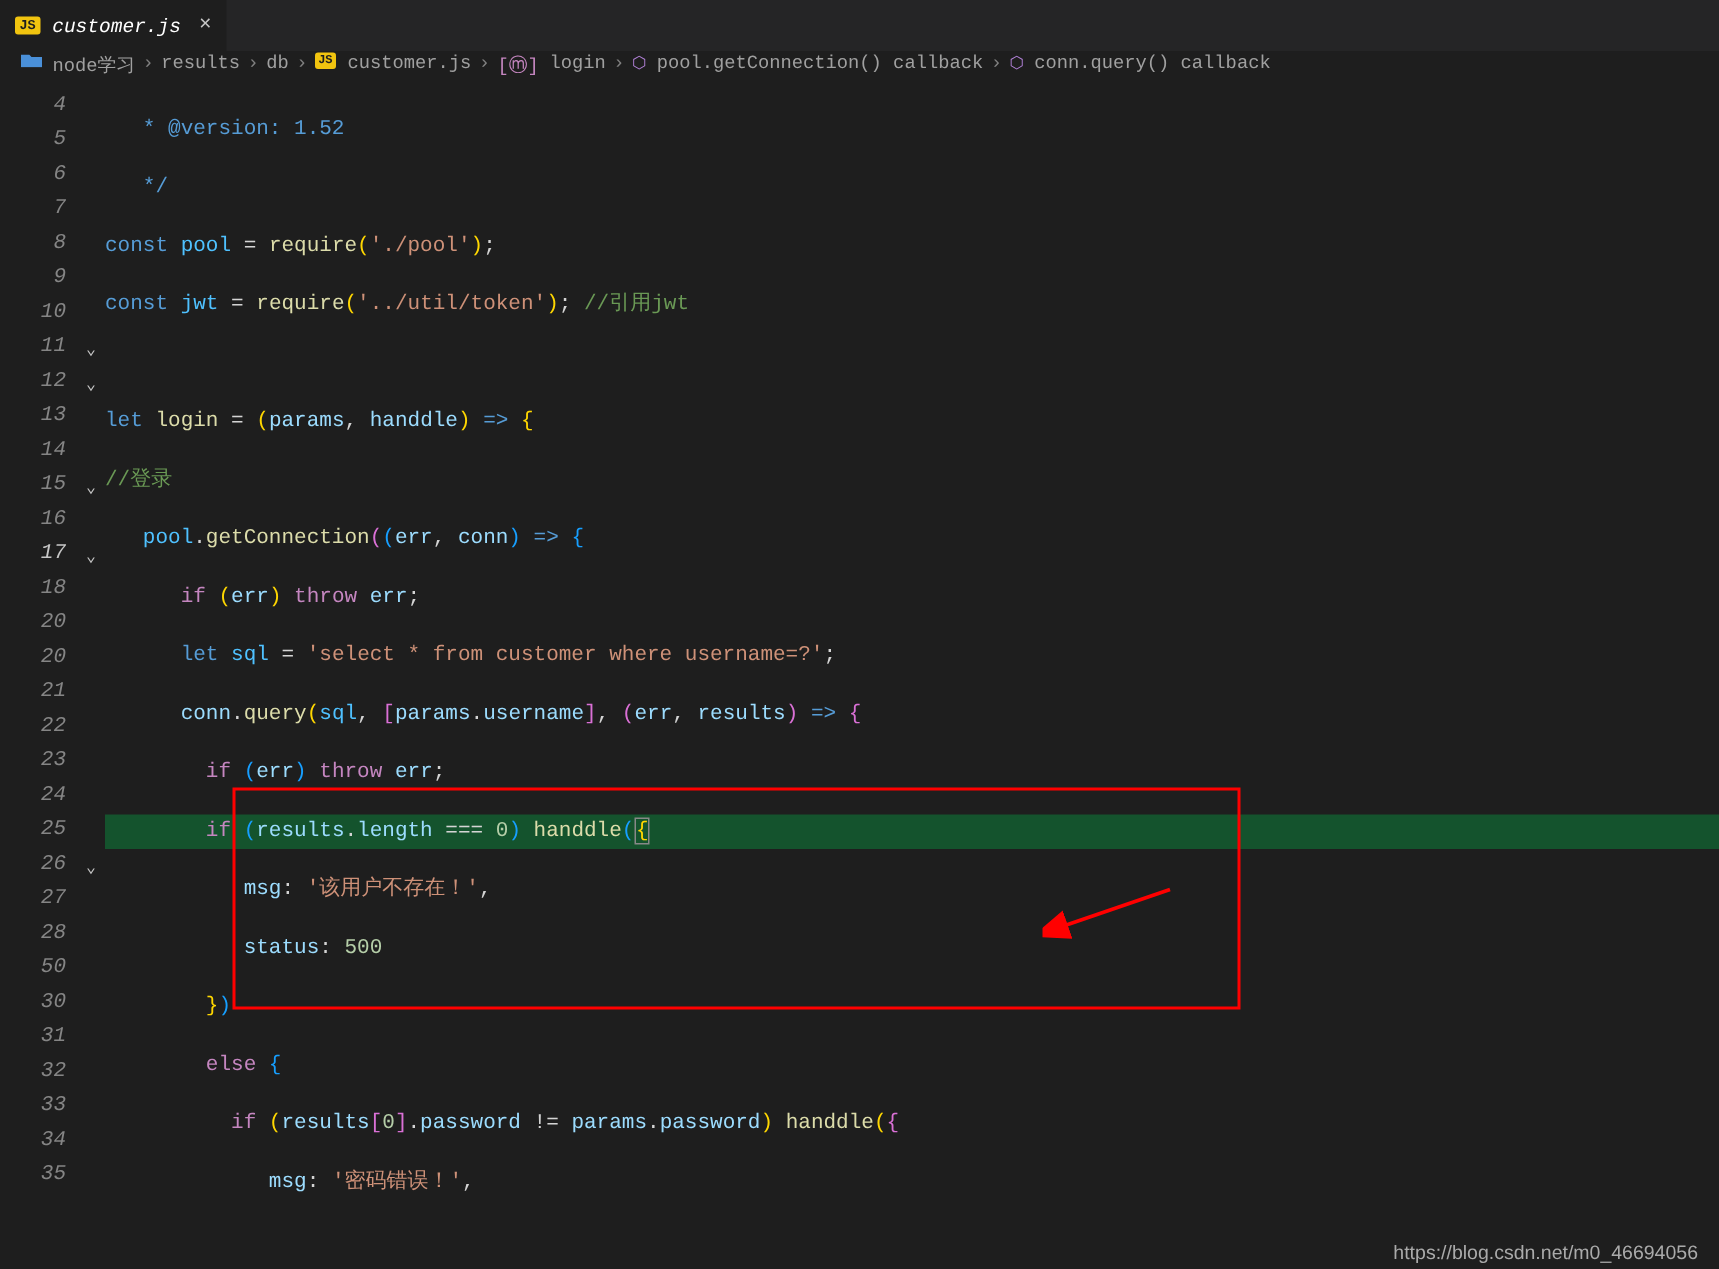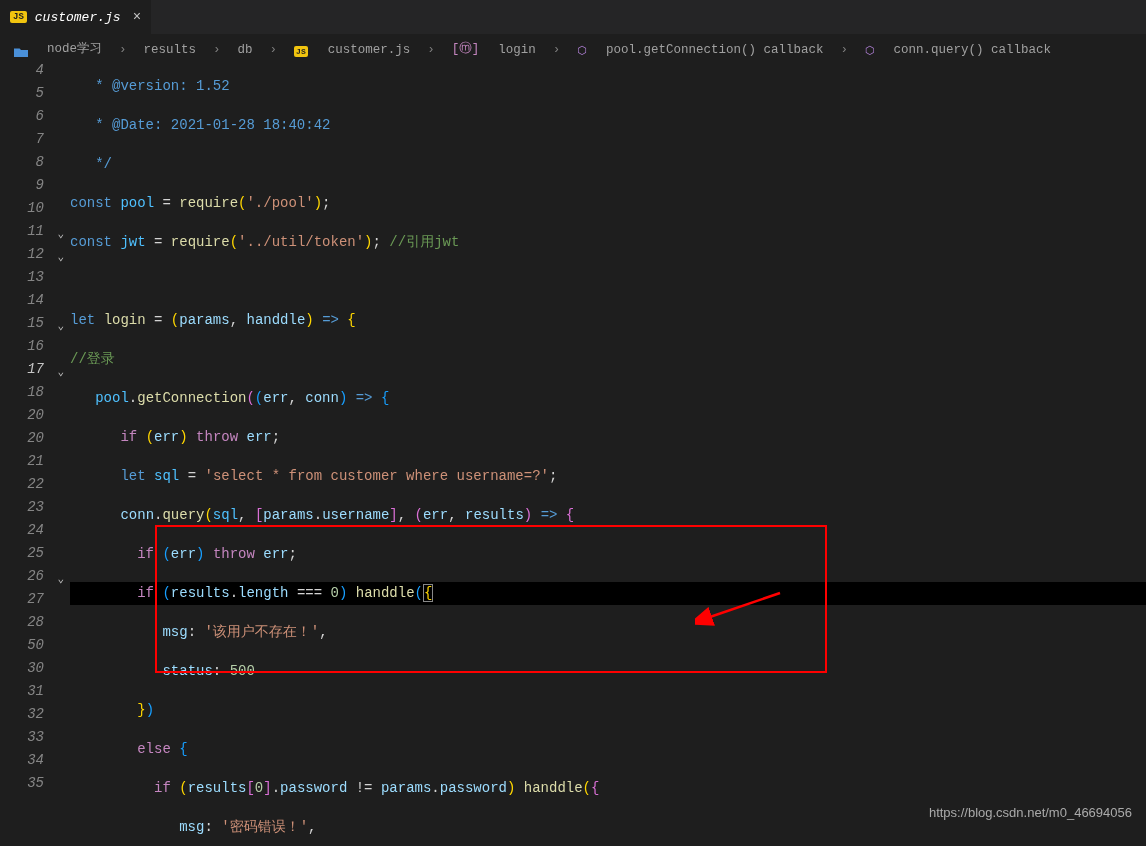--- a/index.html
+++ b/index.html
@@ -43,23 +43,23 @@
   .tab .close {
     color: #c5c5c5;
     font-style: normal;
     font-size: 14px;
     cursor: pointer;
     padding-left: 4px;
   }
   .breadcrumb {
     height: 22px;
     display: flex;
-    align-items: flex-end;
+    align-items: flex-start;
     padding: 0 14px;
-    gap: 16px;
+    gap: 4px;
     font-size: 12.5px;
     color: #a0a0a0;
     background: #1e1e1e;
     font-family: Liberation Mono, monospace;
   }
   .breadcrumb .chev { color: #808080; padding: 0 1px; }
   .breadcrumb .js-badge {
     background: #f1c40f;
     color: #1e1e1e;
     font-size: 8px;
@@ -107,21 +107,21 @@
   .code {
     flex: 1;
     padding-top: 2px;
     white-space: pre;
     position: relative;
   }
   .code .line {
     height: 23px;
     line-height: 23px;
   }
-  .code .line.active { background: #000000; }
+  .code .line.active { background: #14532d; }
   .c-comment { color: #6A9955; }
   .c-doc { color: #569cd6; }
   .c-keyword { color: #569cd6; }
   .c-control { color: #c586c0; }
   .c-var { color: #4fc1ff; }
   .c-func { color: #dcdcaa; }
   .c-param { color: #9cdcfe; }
   .c-prop { color: #9cdcfe; }
   .c-string { color: #ce9178; }
   .c-num { color: #b5cea8; }
@@ -143,21 +143,21 @@
     pointer-events: none;
   }
   .red-arrow {
     position: absolute;
     left: 695px;
     top: 588px;
     pointer-events: none;
   }
   .watermark {
     position: absolute;
-    bottom: 26px;
+    bottom: 4px;
     right: 14px;
     font-size: 13px;
     color: #aaa;
     font-style: normal;
     font-family: sans-serif;
   }
 </style>
 </head>
 <body>
 
@@ -220,21 +220,20 @@
       <div class="ln">50</div>
       <div class="ln">30</div>
       <div class="ln">31</div>
       <div class="ln">32</div>
       <div class="ln">33</div>
       <div class="ln">34</div>
       <div class="ln">35</div>
     </div>
   <div class="code">
 <div class="line">  <span class="c-doc"> * @version: 1.52</span></div>
-<div class="line">  <span class="c-doc"> * @Date: 2021-01-28 18:40:42</span></div>
 <div class="line">  <span class="c-doc"> */</span></div>
 <div class="line"><span class="c-keyword">const</span> <span class="c-var">pool</span><span class="c-punct"> = </span><span class="c-func">require</span><span class="c-bracket1">(</span><span class="c-string">'./pool'</span><span class="c-bracket1">)</span><span class="c-punct">;</span></div>
 <div class="line"><span class="c-keyword">const</span> <span class="c-var">jwt</span><span class="c-punct"> = </span><span class="c-func">require</span><span class="c-bracket1">(</span><span class="c-string">'../util/token'</span><span class="c-bracket1">)</span><span class="c-punct">; </span><span class="c-comment">//引用jwt</span></div>
 <div class="line"></div>
 <div class="line"><span class="c-keyword">let</span> <span class="c-func">login</span> <span class="c-punct">=</span> <span class="c-bracket1">(</span><span class="c-param">params</span><span class="c-punct">, </span><span class="c-param">handdle</span><span class="c-bracket1">)</span> <span class="c-keyword">=&gt;</span> <span class="c-bracket1">{</span></div>
 <div class="line"><span class="c-comment">//登录</span></div>
 <div class="line">   <span class="c-var">pool</span><span class="c-punct">.</span><span class="c-func">getConnection</span><span class="c-bracket2">(</span><span class="c-bracket3">(</span><span class="c-param">err</span><span class="c-punct">, </span><span class="c-param">conn</span><span class="c-bracket3">)</span> <span class="c-keyword">=&gt;</span> <span class="c-bracket3">{</span></div>
 <div class="line">      <span class="c-control">if</span> <span class="c-bracket1">(</span><span class="c-param">err</span><span class="c-bracket1">)</span> <span class="c-control">throw</span> <span class="c-param">err</span><span class="c-punct">;</span></div>
 <div class="line">      <span class="c-keyword">let</span> <span class="c-var">sql</span> <span class="c-punct">=</span> <span class="c-string">'select * from customer where username=?'</span><span class="c-punct">;</span></div>
 <div class="line">      <span class="c-param">conn</span><span class="c-punct">.</span><span class="c-func">query</span><span class="c-bracket1">(</span><span class="c-var">sql</span><span class="c-punct">, </span><span class="c-bracket2">[</span><span class="c-param">params</span><span class="c-punct">.</span><span class="c-prop">username</span><span class="c-bracket2">]</span><span class="c-punct">, </span><span class="c-bracket2">(</span><span class="c-param">err</span><span class="c-punct">, </span><span class="c-param">results</span><span class="c-bracket2">)</span> <span class="c-keyword">=&gt;</span> <span class="c-bracket2">{</span></div>

